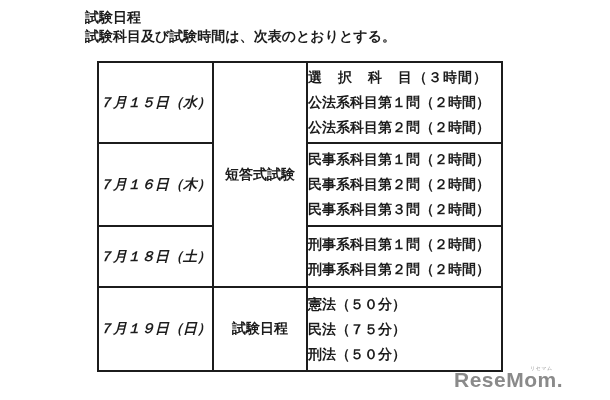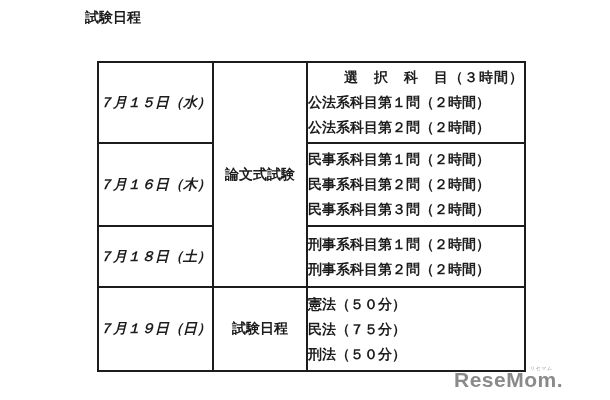--- a/index.html
+++ b/index.html
@@ -52,21 +52,20 @@
   }
   td.cell-subjects {
     padding-left: 11px;
   }
   .subject-line {
     line-height: 25px;
     white-space: nowrap;
   }
   .subject-line.spread {
     letter-spacing: 1px;
-    padding-left: 36px;
   }
   .logo {
     position: absolute;
     left: 454px;
     top: 368px;
     color: #8a8a8a;
     white-space: nowrap;
   }
   .logo-text {
     font-size: 21px;
@@ -86,32 +85,33 @@
     color: #9a9a9a;
   }
 </style>
 </head>
 <body>
 
 <div class="page">
 
   <div class="header">
     <div>試験日程</div>
+    <div>試験科目及び試験時間は、次表のとおりとする。</div>
   </div>
 
   <table class="schedule">
     <colgroup>
       <col style="width:115px">
       <col style="width:94px">
       <col style="width:195px">
     </colgroup>
     <tbody>
       <tr style="height:81px">
         <td class="cell-date">７月１５日（水）</td>
-        <td class="cell-type" rowspan="3">論文式試験</td>
+        <td class="cell-type" rowspan="3">短答式試験</td>
         <td class="cell-subjects">
           <div class="subject-line spread">選　択　科　目（３時間）</div>
           <div class="subject-line">公法系科目第１問（２時間）</div>
           <div class="subject-line">公法系科目第２問（２時間）</div>
         </td>
       </tr>
       <tr style="height:83px">
         <td class="cell-date">７月１６日（木）</td>
         <td class="cell-subjects">
           <div class="subject-line">民事系科目第１問（２時間）</div>

